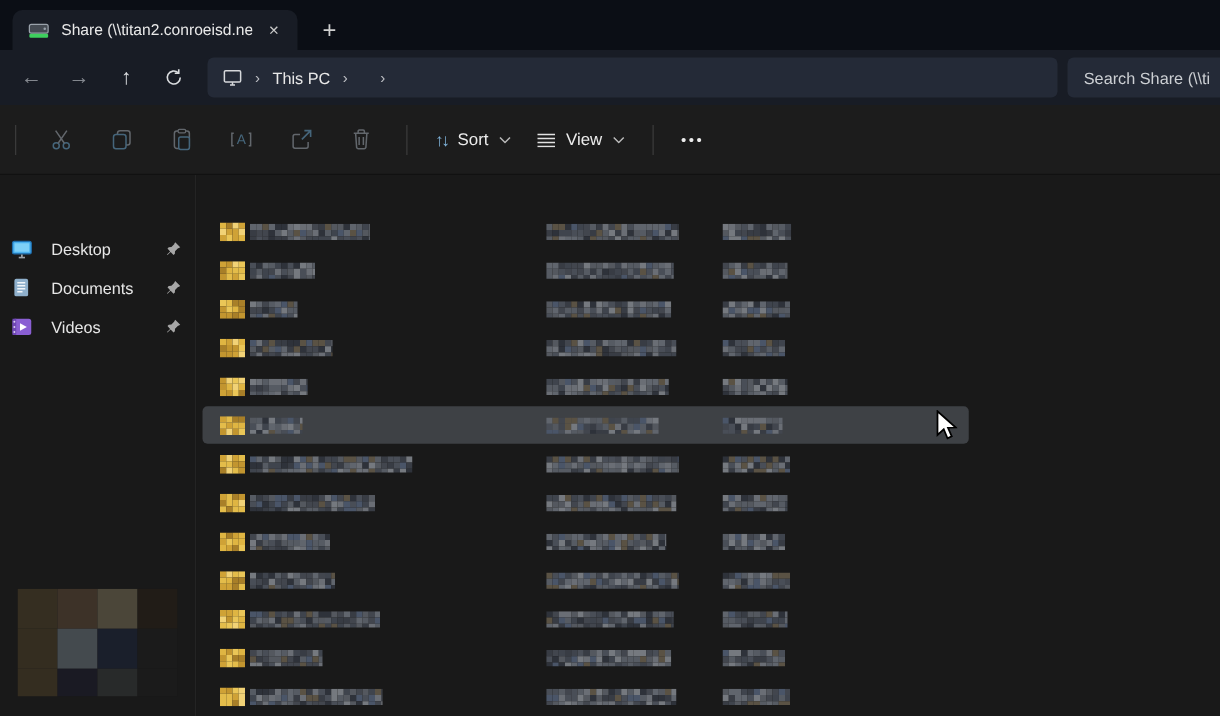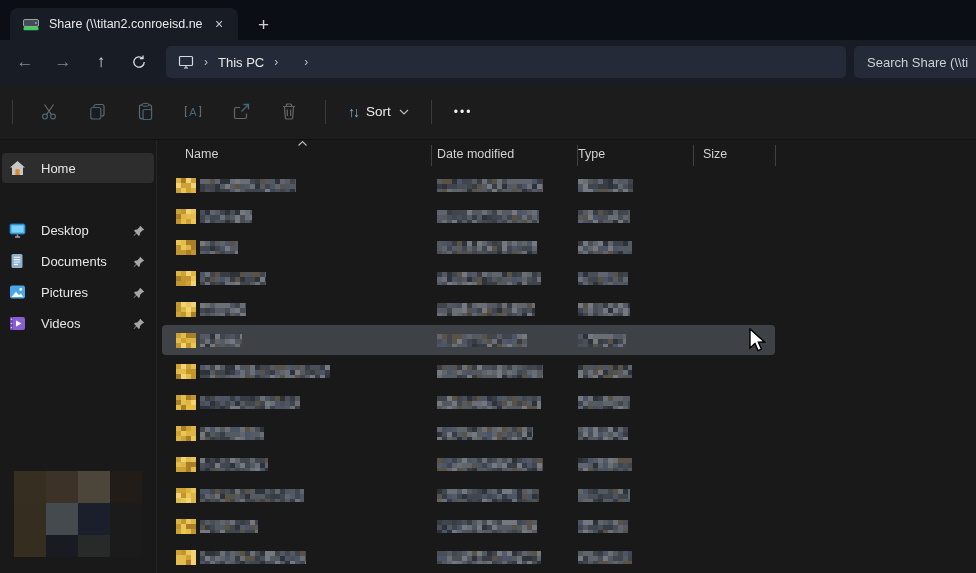--- a/index.html
+++ b/index.html
@@ -164,41 +164,41 @@
     <div class="tb-sep"></div>
 
     <button class="tb-btn">
       <span style="color:#7fb2d9; font-size:14px; letter-spacing:-2px;">↑↓</span>
       <span>Sort</span>
       <svg class="chev" width="10" height="6" viewBox="0 0 10 6">
         <path d="M1 1 L5 5 L9 1" fill="none" stroke="#b9b9b9" stroke-width="1.2"></path>
       </svg>
     </button>
 
+    <button class="tb-btn">
+      <svg width="16" height="12" viewBox="0 0 16 12">
+        <path d="M1 1.5 H15 M1 4.7 H15 M1 7.9 H15 M1 11.1 H15" stroke="#e2e2e2" stroke-width="1.2"></path>
+      </svg>
+      <span>View</span>
+      <svg class="chev" width="10" height="6" viewBox="0 0 10 6">
+        <path d="M1 1 L5 5 L9 1" fill="none" stroke="#b9b9b9" stroke-width="1.2"></path>
+      </svg>
+    </button>
 
     <div class="tb-sep"></div>
 
     <button class="tb-btn">
       <span style="letter-spacing:2px; font-size:12px;">•••</span>
     </button>
   </div>
 
   <div class="content">
 
     <aside class="sidebar">
 
-      <div class="side-item selected">
-        <span class="slot">
-          <svg width="17" height="16" viewBox="0 0 17 16">
-            <path d="M8.5 1 L16 7.6 L14 7.6 L14 15 L3 15 L3 7.6 L1 7.6 Z" fill="#c7c7c7"></path>
-            <rect x="6.4" y="9.2" width="4.2" height="5.8" fill="#e0862f"></rect>
-          </svg>
-        </span>
-        <span class="lbl">Home</span>
-      </div>
 
 
 
       <div class="side-item gap-top">
         <span class="slot">
           <svg width="17" height="15" viewBox="0 0 17 15">
             <rect x="1" y="1" width="15" height="10" rx="1.5" fill="#49b0ee" stroke="#1f6fae" stroke-width="1"></rect>
             <rect x="2.6" y="2.6" width="11.8" height="6.8" fill="#7ed0f7"></rect>
             <path d="M6 14 H11 M8.5 11.5 V14" stroke="#9aa0a6" stroke-width="1.4"></path>
           </svg>
@@ -220,35 +220,20 @@
           </svg>
         </span>
         <span class="lbl">Documents</span>
         <span class="pin">
           <svg width="12" height="12" viewBox="0 0 12 12">
               <path d="M7.2 0.8 L11.2 4.8 L9.7 5.6 L9.4 5.5 L7 7.9 L6.9 10 L5.8 11 L3.5 8.5 L1 11 L0.6 10.6 L3.1 8.1 L1 5.8 L2 4.7 L4.1 4.6 L6.5 2.2 L6.4 1.9 Z" fill="#a6a6a6"></path>
             </svg>
         </span>
       </div>
 
-      <div class="side-item">
-        <span class="slot">
-          <svg width="17" height="16" viewBox="0 0 17 16">
-            <rect x="1" y="1.5" width="15" height="13" rx="2" fill="#49a7e8"></rect>
-            <circle cx="11.8" cy="5.4" r="1.4" fill="#fff"></circle>
-            <path d="M2.5 13 L7 7.8 L10 11.2 L11.8 9.4 L14.5 13 Z" fill="#fff"></path>
-          </svg>
-        </span>
-        <span class="lbl">Pictures</span>
-        <span class="pin">
-          <svg width="12" height="12" viewBox="0 0 12 12">
-              <path d="M7.2 0.8 L11.2 4.8 L9.7 5.6 L9.4 5.5 L7 7.9 L6.9 10 L5.8 11 L3.5 8.5 L1 11 L0.6 10.6 L3.1 8.1 L1 5.8 L2 4.7 L4.1 4.6 L6.5 2.2 L6.4 1.9 Z" fill="#a6a6a6"></path>
-            </svg>
-        </span>
-      </div>
 
 
       <div class="side-item">
         <span class="slot">
           <svg width="17" height="15" viewBox="0 0 17 15">
             <rect x="1" y="1" width="15" height="13" rx="2" fill="#8a5fd3"></rect>
             <rect x="1" y="1" width="3" height="13" fill="#6f47b5"></rect>
             <circle cx="2.5" cy="3.4" r="0.8" fill="#d9cdf2"></circle>
               <circle cx="2.5" cy="7.5" r="0.8" fill="#d9cdf2"></circle>
               <circle cx="2.5" cy="11.6" r="0.8" fill="#d9cdf2"></circle>
@@ -273,33 +258,20 @@
           <div style="background: rgb(26, 31, 43);"></div>
           <div style="background: rgb(27, 27, 27);"></div>
           <div style="background: rgb(52, 45, 32);"></div>
           <div style="background: rgb(26, 26, 35);"></div>
           <div style="background: rgb(40, 42, 42);"></div>
           <div style="background: rgb(27, 27, 27);"></div>
         </div>
     </aside>
 
     <main class="filearea">
-      <div class="cols-header">
-        <svg class="sort-caret" width="11" height="7" viewBox="0 0 11 7">
-          <path d="M1.5 5.5 L5.5 1.5 L9.5 5.5" fill="none" stroke="#bdbdbd" stroke-width="1.1"></path>
-        </svg>
-        <span class="col-label" style="left:28px">Name</span>
-        <span class="col-label" style="left:280px">Date modified</span>
-        <span class="col-label" style="left:421px">Type</span>
-        <span class="col-label" style="left:546px">Size</span>
-        <span class="col-div" style="left:274px"></span>
-        <span class="col-div" style="left:420px"></span>
-        <span class="col-div" style="left:536px"></span>
-        <span class="col-div" style="left:618px"></span>
-      </div>
       <div class="rows" id="rows">
   <div class="row">
     <span class="pix folder-pix">
               <i style="left: 0px; top: 0px; width: 5px; height: 5px; background: rgb(223, 181, 66);"></i>
               <i style="left: 5px; top: 0px; width: 5px; height: 5px; background: rgb(168, 127, 40);"></i>
               <i style="left: 10px; top: 0px; width: 5px; height: 5px; background: rgb(241, 210, 118);"></i>
               <i style="left: 15px; top: 0px; width: 5px; height: 5px; background: rgb(207, 162, 54);"></i>
               <i style="left: 0px; top: 5px; width: 5px; height: 5px; background: rgb(241, 210, 118);"></i>
               <i style="left: 5px; top: 5px; width: 5px; height: 5px; background: rgb(207, 162, 54);"></i>
               <i style="left: 10px; top: 5px; width: 5px; height: 5px; background: rgb(207, 162, 54);"></i>

